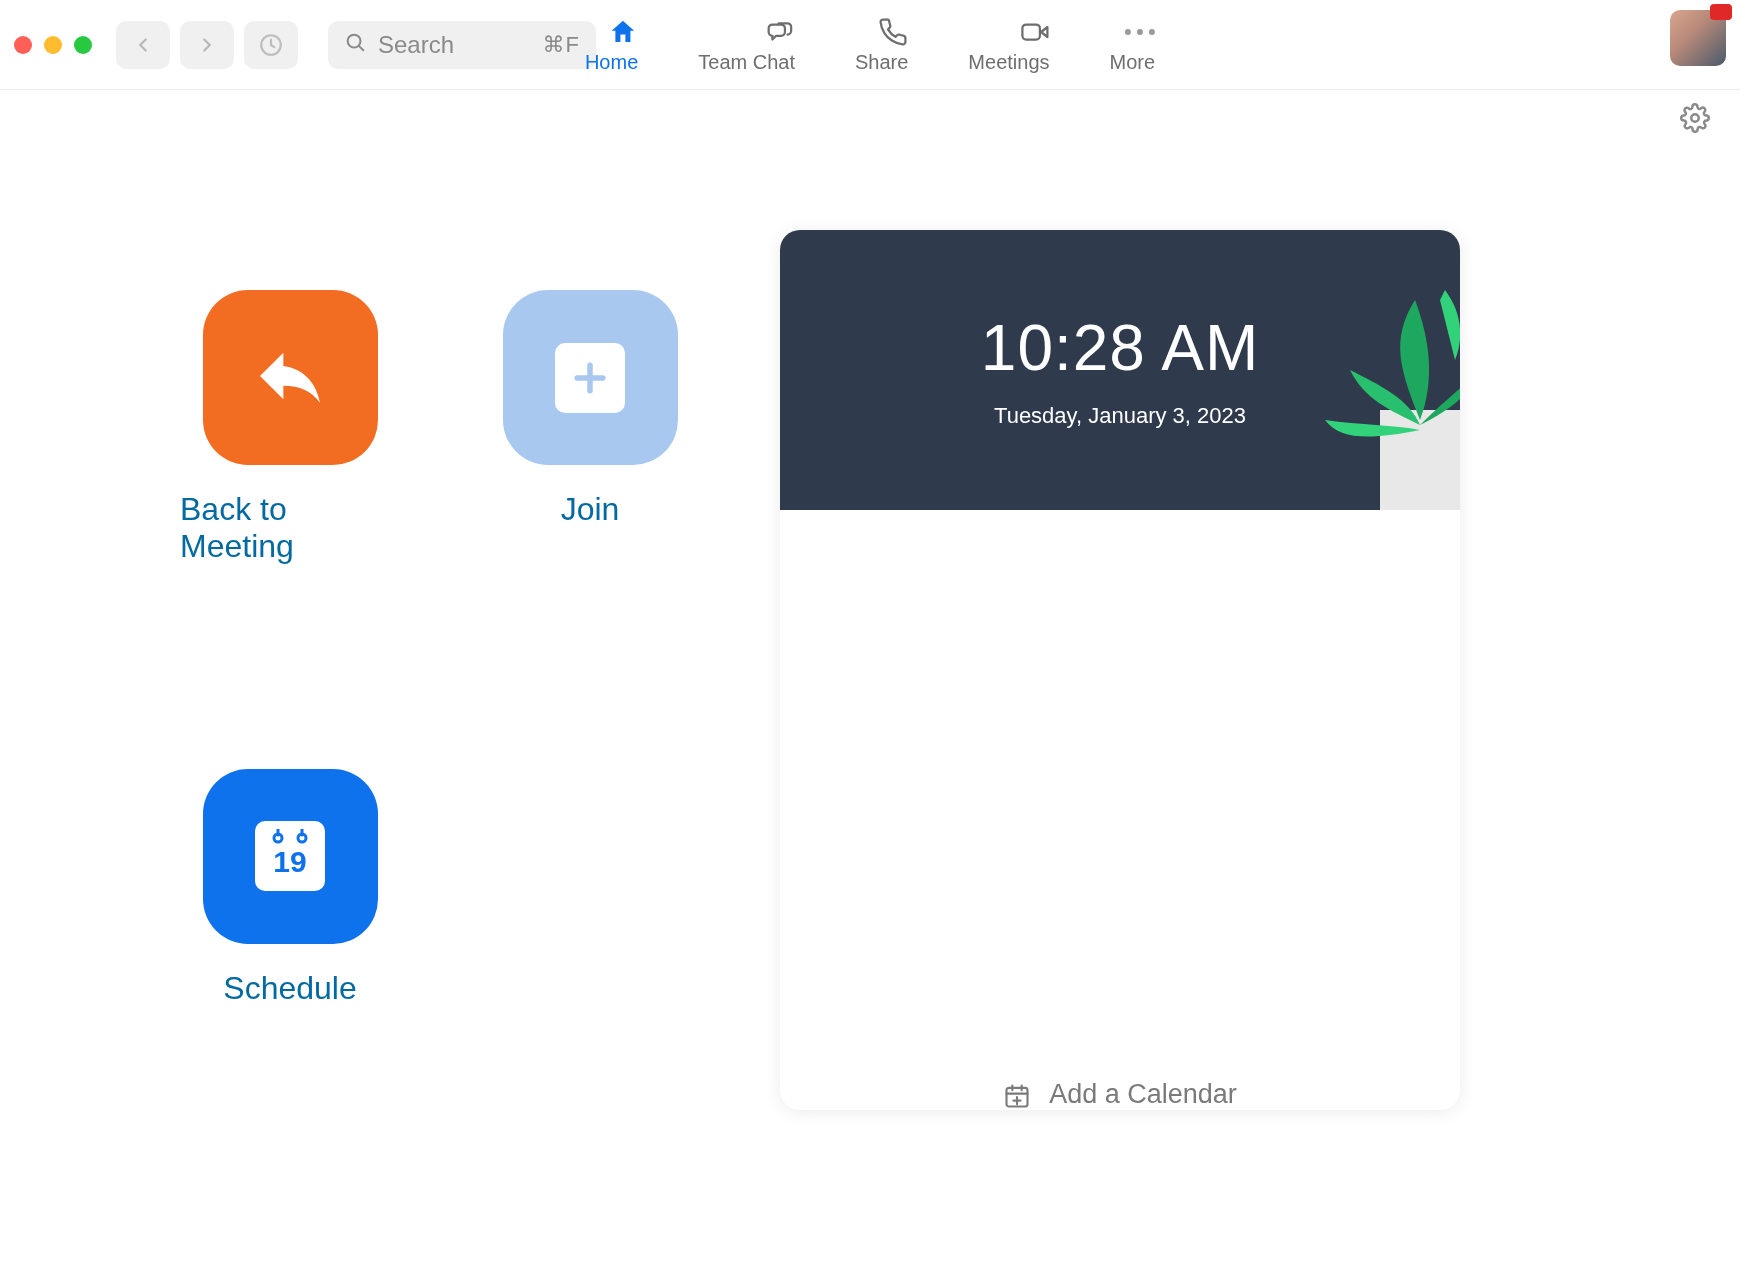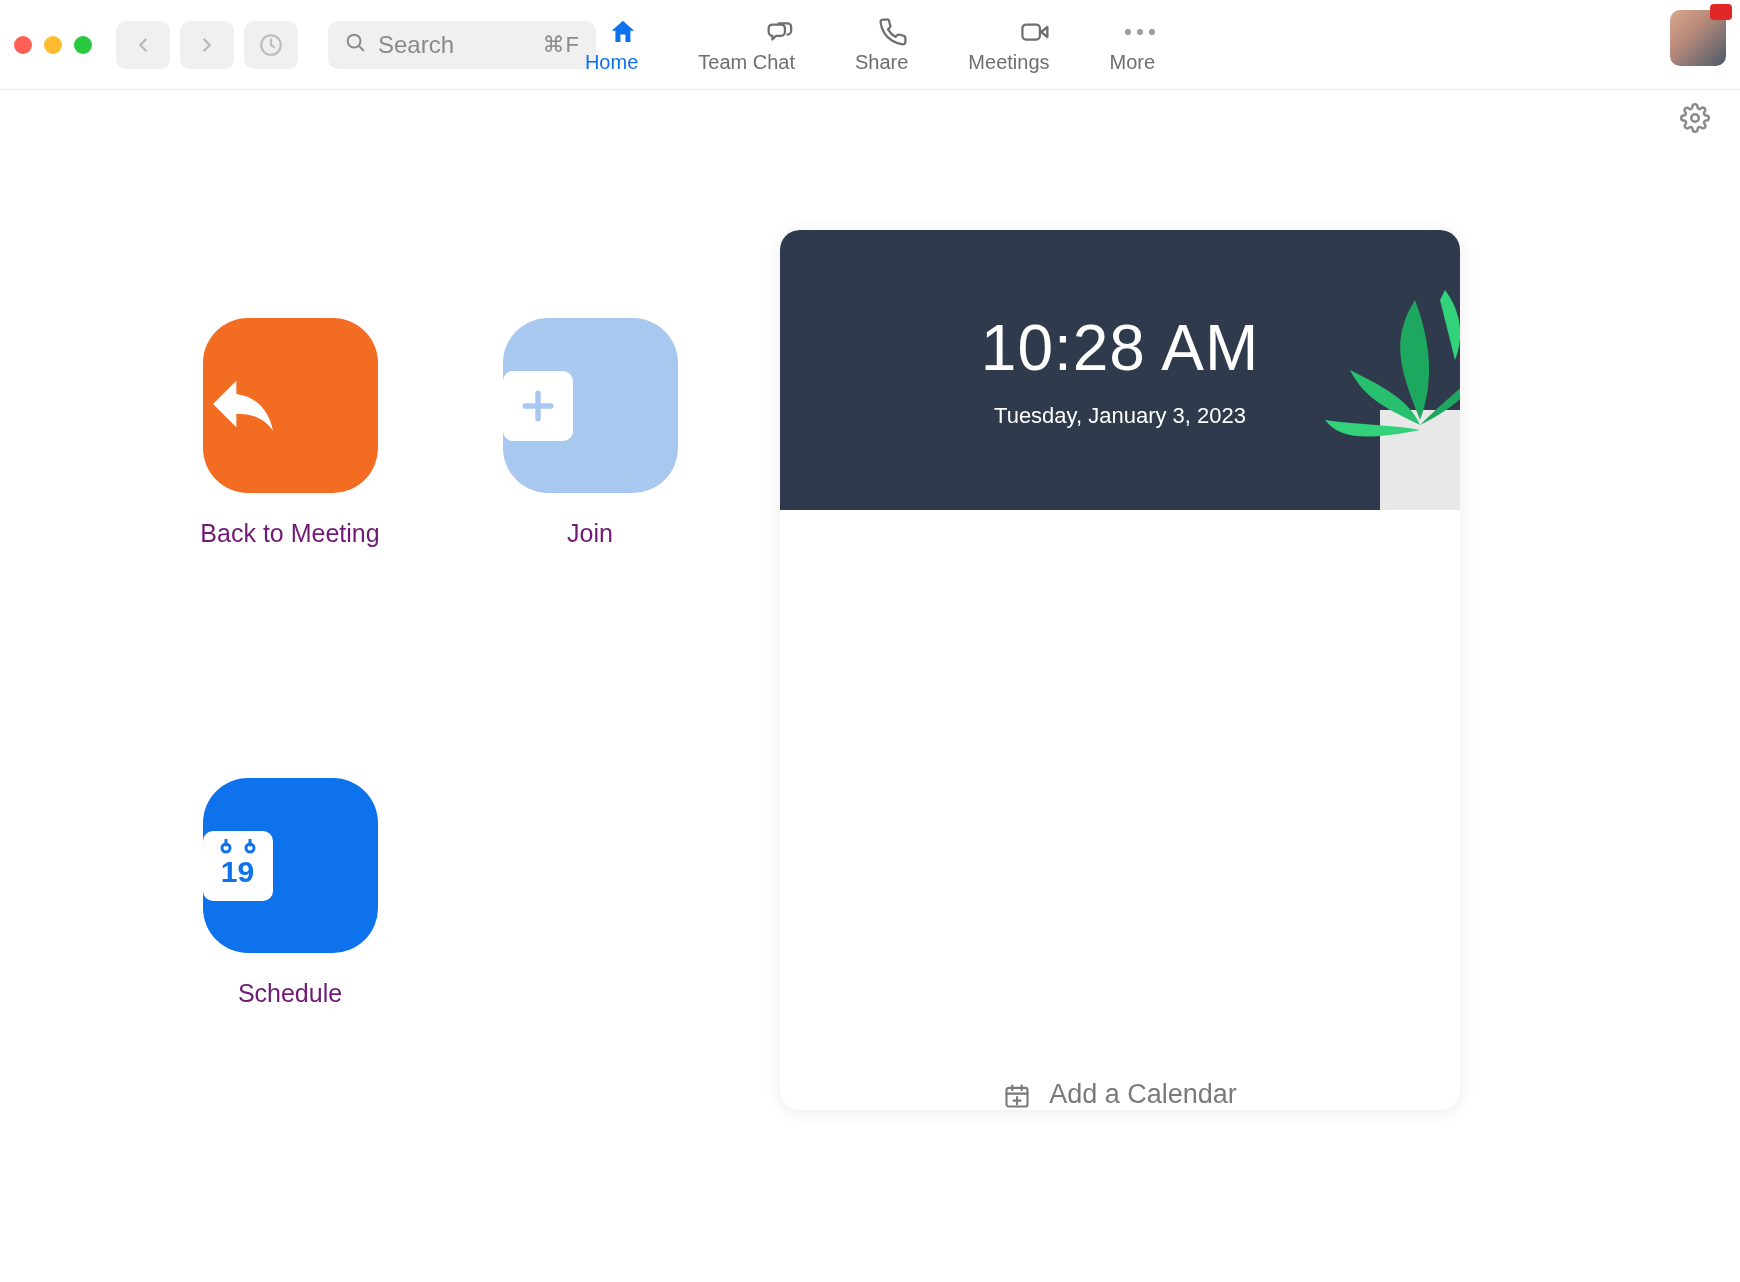--- a/index.html
+++ b/index.html
@@ -37,25 +37,25 @@
   
   .gear-row { height: 60px; display: flex; justify-content: flex-end; align-items: center; padding-right: 30px; }
   .gear { color: #8a8a8a; cursor: pointer; }
   .gear svg { width: 30px; height: 30px; }
   
   
   .main { display: flex; padding: 80px 60px 60px 180px; gap: 80px; }
   
   .actions-grid { display: grid; grid-template-columns: 220px 220px; grid-template-rows: auto auto; column-gap: 80px; row-gap: 100px; margin-top: 60px; }
   .action { display: flex; flex-direction: column; align-items: center; gap: 26px; }
-  .action-tile { width: 175px; height: 175px; border-radius: 45px; display: flex; align-items: center; cursor: pointer; margin-top: 28px; }
+  .action-tile { width: 175px; height: 175px; border-radius: 45px; display: flex; align-items: center; justify-content: center; cursor: pointer; }
   .tile-orange { background: #f26d21; }
   .tile-lightblue { background: #a8c8f0; }
   .tile-blue { background: #0e72ed; }
-  .action-label { font-size: 25px; color: #701a75; }
+  .action-label { font-size: 32px; color: #0369a1; }
   
   .inner-square { width: 70px; height: 70px; background: #fff; border-radius: 10px; display: flex; align-items: center; justify-content: center; }
   
   
   .cal-card { width: 680px; height: 880px; border-radius: 20px; box-shadow: 0 2px 18px rgba(0,0,0,0.08); overflow: hidden; display: flex; flex-direction: column; }
   .cal-header { height: 280px; background: #2f3b4c; position: relative; display: flex; flex-direction: column; align-items: center; justify-content: center; color: #fff; overflow: hidden; }
   .cal-time { font-size: 64px; font-weight: 500; letter-spacing: 1px; }
   .cal-date { font-size: 22px; margin-top: 18px; }
   .plant { position: absolute; right: -10px; bottom: -20px; }
   .cal-body { flex: 1; display: flex; align-items: flex-end; justify-content: center; gap: 18px; color: #7a7a7a; font-size: 27px; cursor: pointer; }

